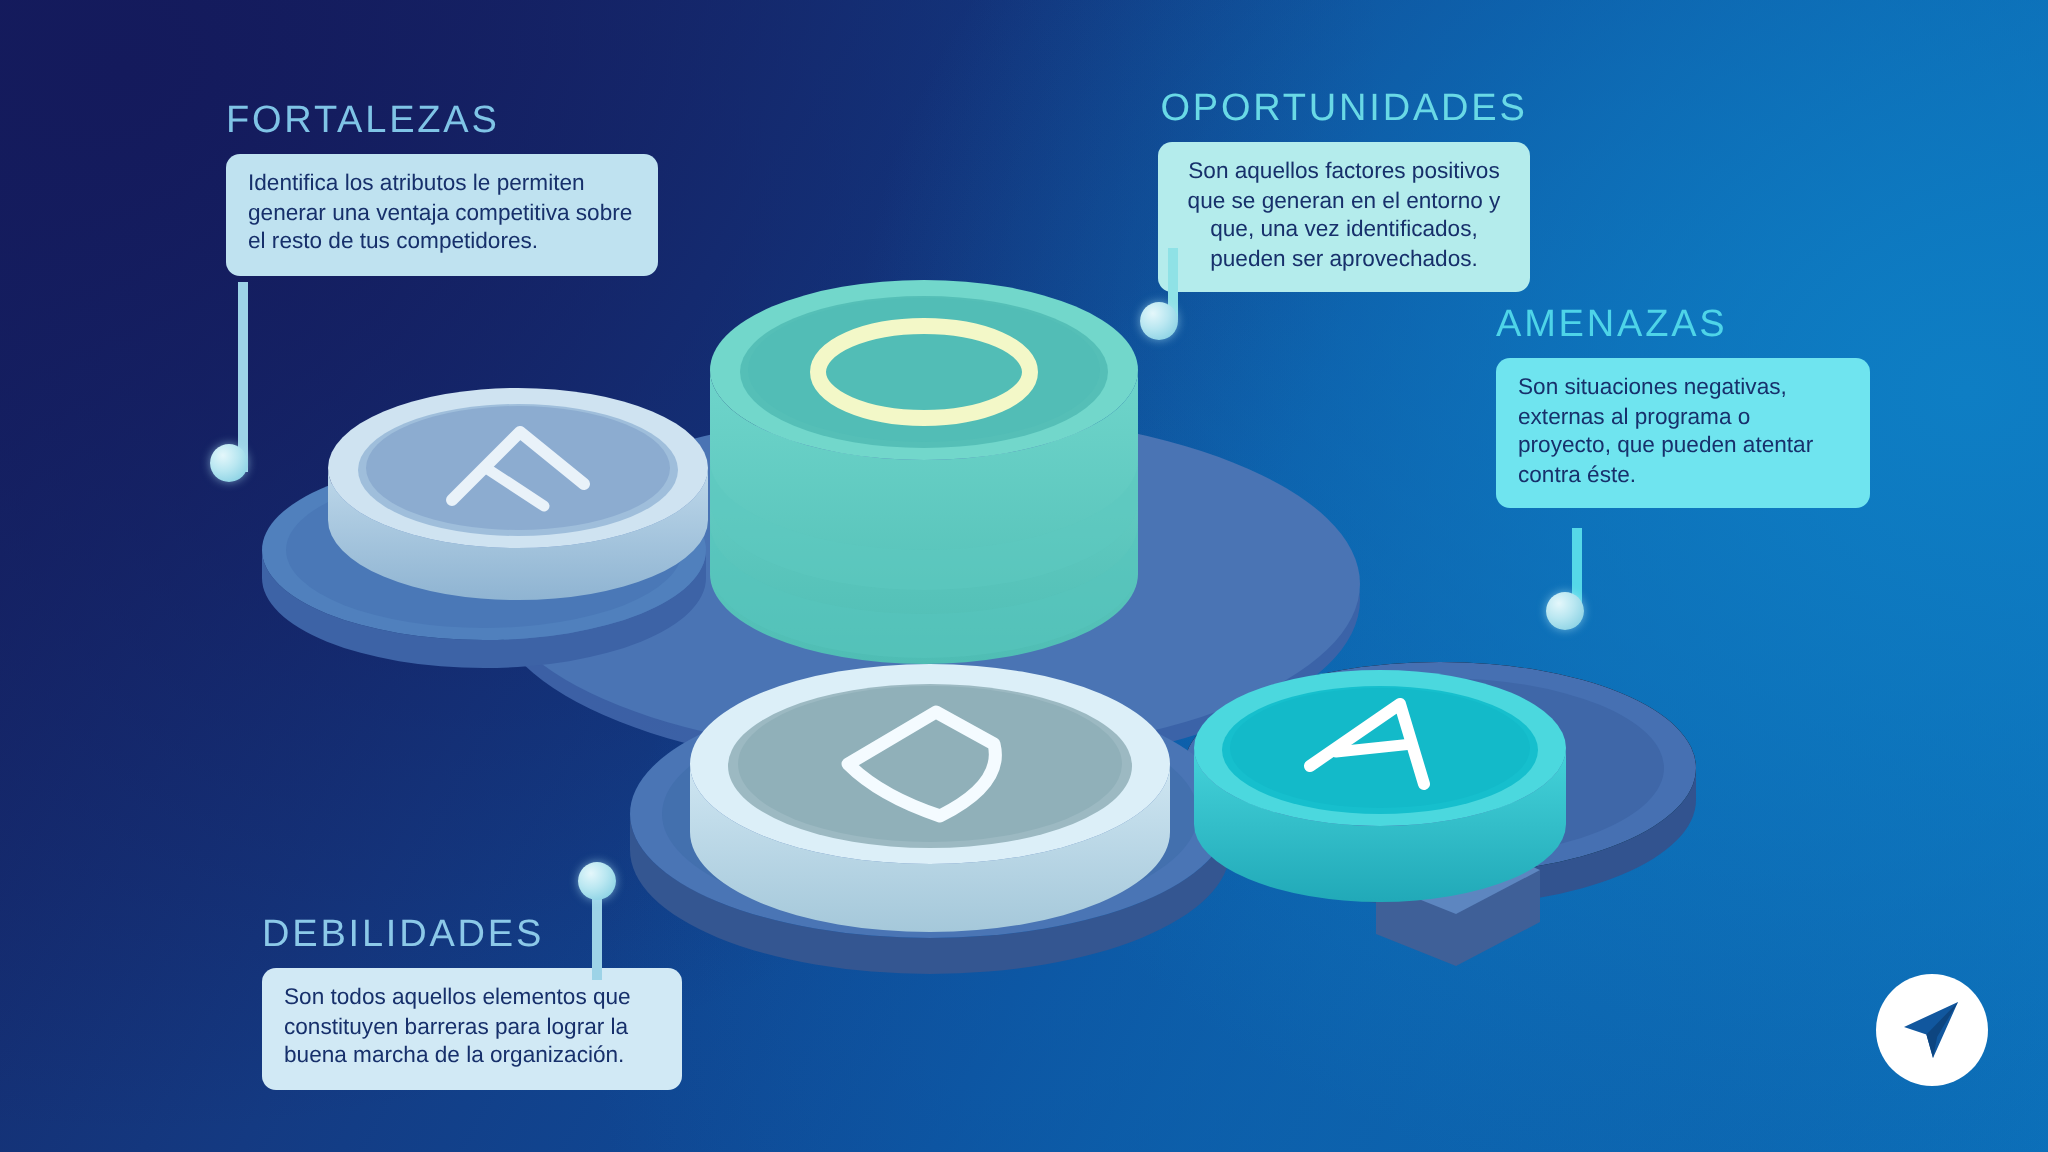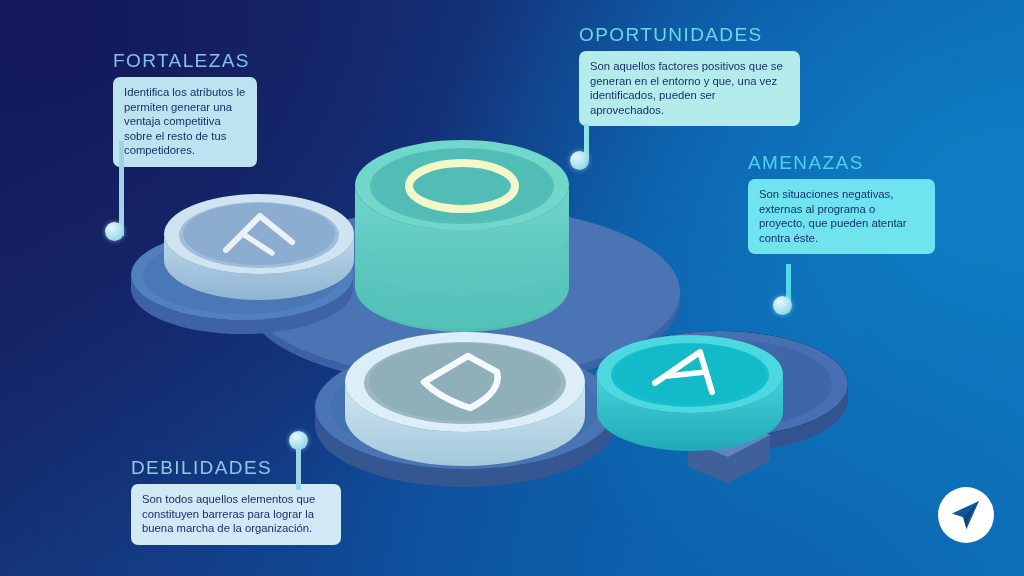--- a/index.html
+++ b/index.html
@@ -32,28 +32,28 @@
   .tail{position:absolute;width:5px;background:#8fd4e6;}
   .dot{
     position:absolute;width:19px;height:19px;border-radius:50%;
     background:radial-gradient(circle at 34% 30%,#e4f7fb 0%,#b9e7f1 42%,#76c8de 100%);
     box-shadow:0 0 5px rgba(180,235,250,.55);
   }
 
   
   #c-fort{left:113px;top:50px;}
   #c-fort .cap{color:#7fc4e6;}
-  #c-fort .body{background:#bfe2f0;width:144px;}
+  #c-fort .body{background:#bfe2f0;width:216px;}
   #t-fort{left:119px;top:141px;height:95px;background:#9dd3e7;}
   #d-fort{left:105px;top:222px;}
 
   
-  #c-opo{left:579px;top:24px;}
+  #c-opo{left:579px;top:44px;text-align:center;}
   #c-opo .cap{color:#69d9e6;}
-  #c-opo .body{background:#b4ecec;width:221px;}
+  #c-opo .body{background:#b4ecec;width:186px;}
   #t-opo{left:584px;top:124px;height:36px;background:#8fe2e6;}
   #d-opo{left:570px;top:151px;}
 
   
   #c-amen{left:748px;top:152px;}
   #c-amen .cap{color:#4ed4e8;}
   #c-amen .body{background:#6fe4ef;width:187px;}
   #t-amen{left:786px;top:264px;height:39px;background:#55d8e8;}
   #d-amen{left:773px;top:296px;}
 

